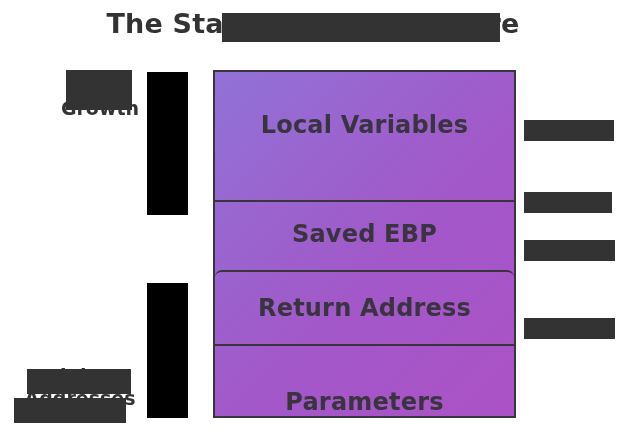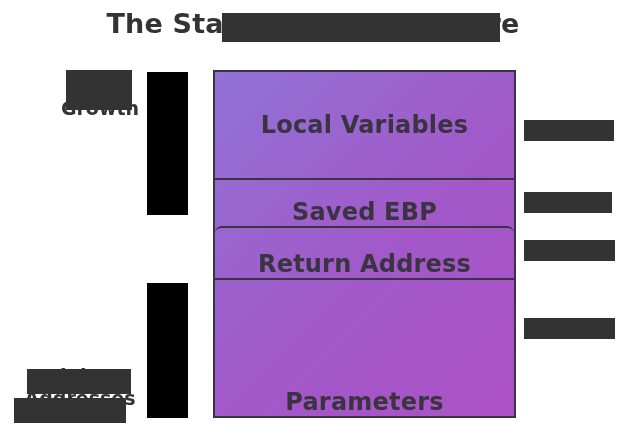--- a/index.html
+++ b/index.html
@@ -69,20 +69,21 @@
     left: 213px;
     top: 70px;
     width: 303px;
     height: 348px;
     border: 2px solid #3a3340;
     box-sizing: border-box;
     display: flex;
     flex-direction: column;
     background: linear-gradient(135deg, #9172d6 0%, #a258c9 55%, #ab52c6 100%);
     overflow: hidden;
+    gap: 22px;
   }
   .frame-row {
     position: relative;
     display: flex;
     align-items: center;
     justify-content: center;
     box-sizing: border-box;
     color: #3a3340;
     font-size: 24px;
     font-weight: bold;

